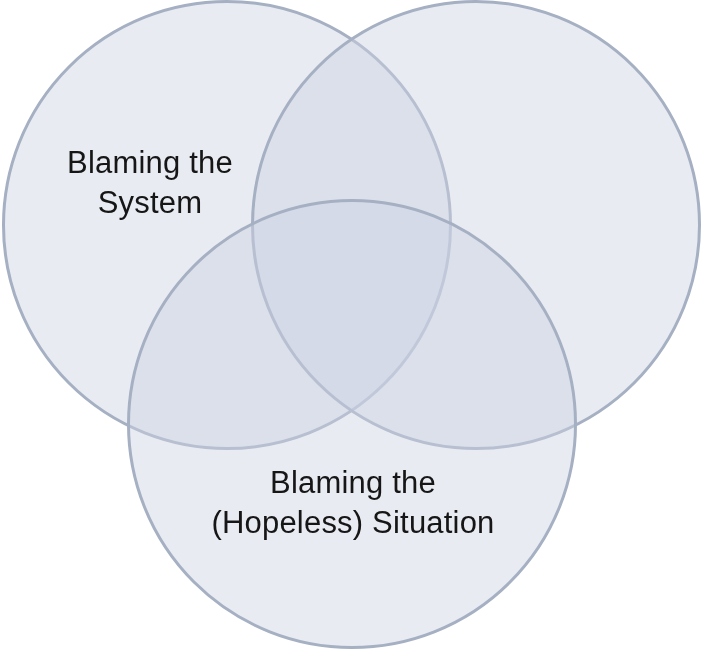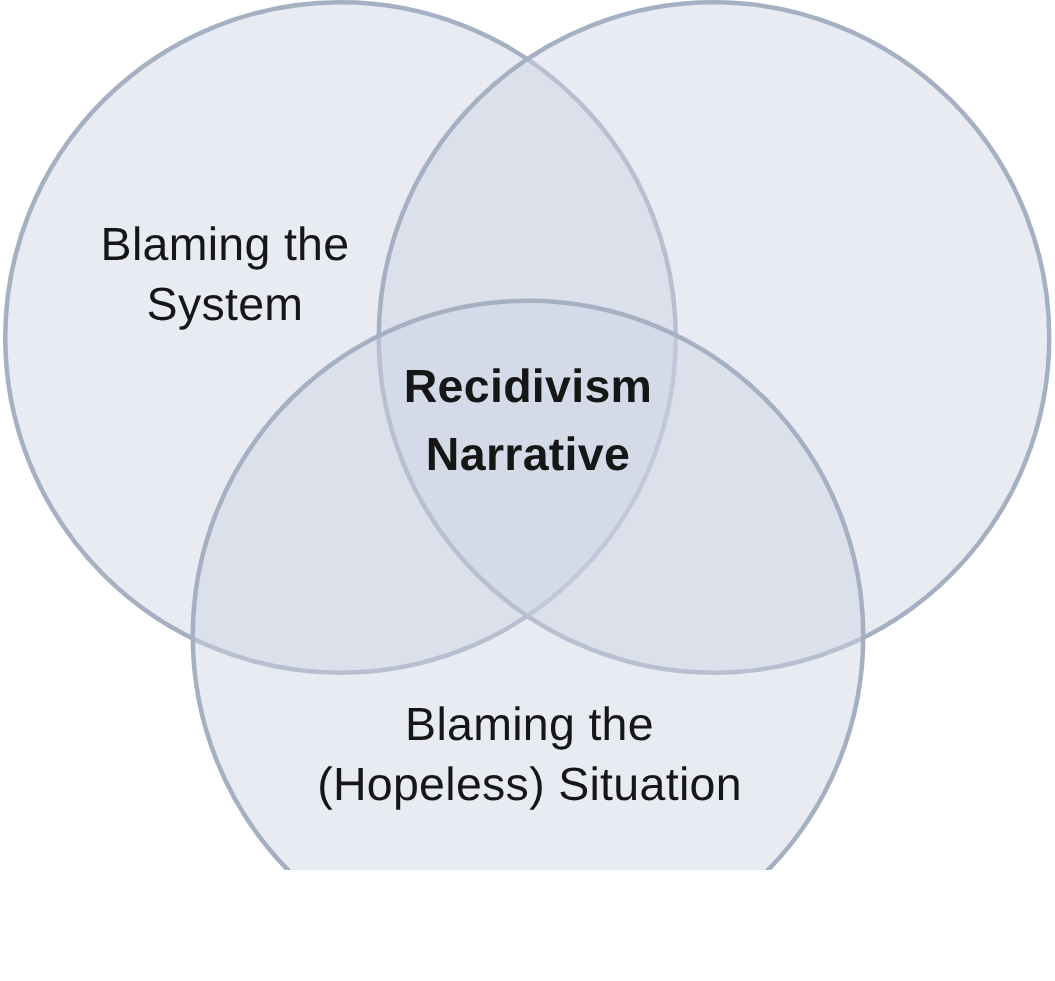--- a/index.html
+++ b/index.html
@@ -9,21 +9,21 @@
     --background: #ffffff;
   }
   * { margin: 0; padding: 0; box-sizing: border-box; }
   html, body {
     font-family: "Liberation Sans", sans-serif;
     background: #ffffff;
   }
   .canvas {
     position: relative;
     width: 703px;
-    height: 580px;
+    height: 654px;
     background: var(--background);
     overflow: hidden;
   }
   .venn-circle {
     position: absolute;
     width: 450px;
     height: 450px;
     border-radius: 50%;
     background: var(--circle-fill);
     border: 3px solid var(--circle-border);
@@ -57,19 +57,17 @@
   <div class="venn-circle circle-system"></div>
 
   <div class="venn-circle circle-oneself"></div>
 
   <div class="venn-circle circle-situation"></div>
 
   <div class="venn-label label-system">Blaming the
 System</div>
 
 
-  <div class="venn-label label-intersection">Recidivism
-Narrative</div>
 
   <div class="venn-label label-situation">Blaming the
 (Hopeless) Situation</div>
 
 </div>
 
 </body></html>

